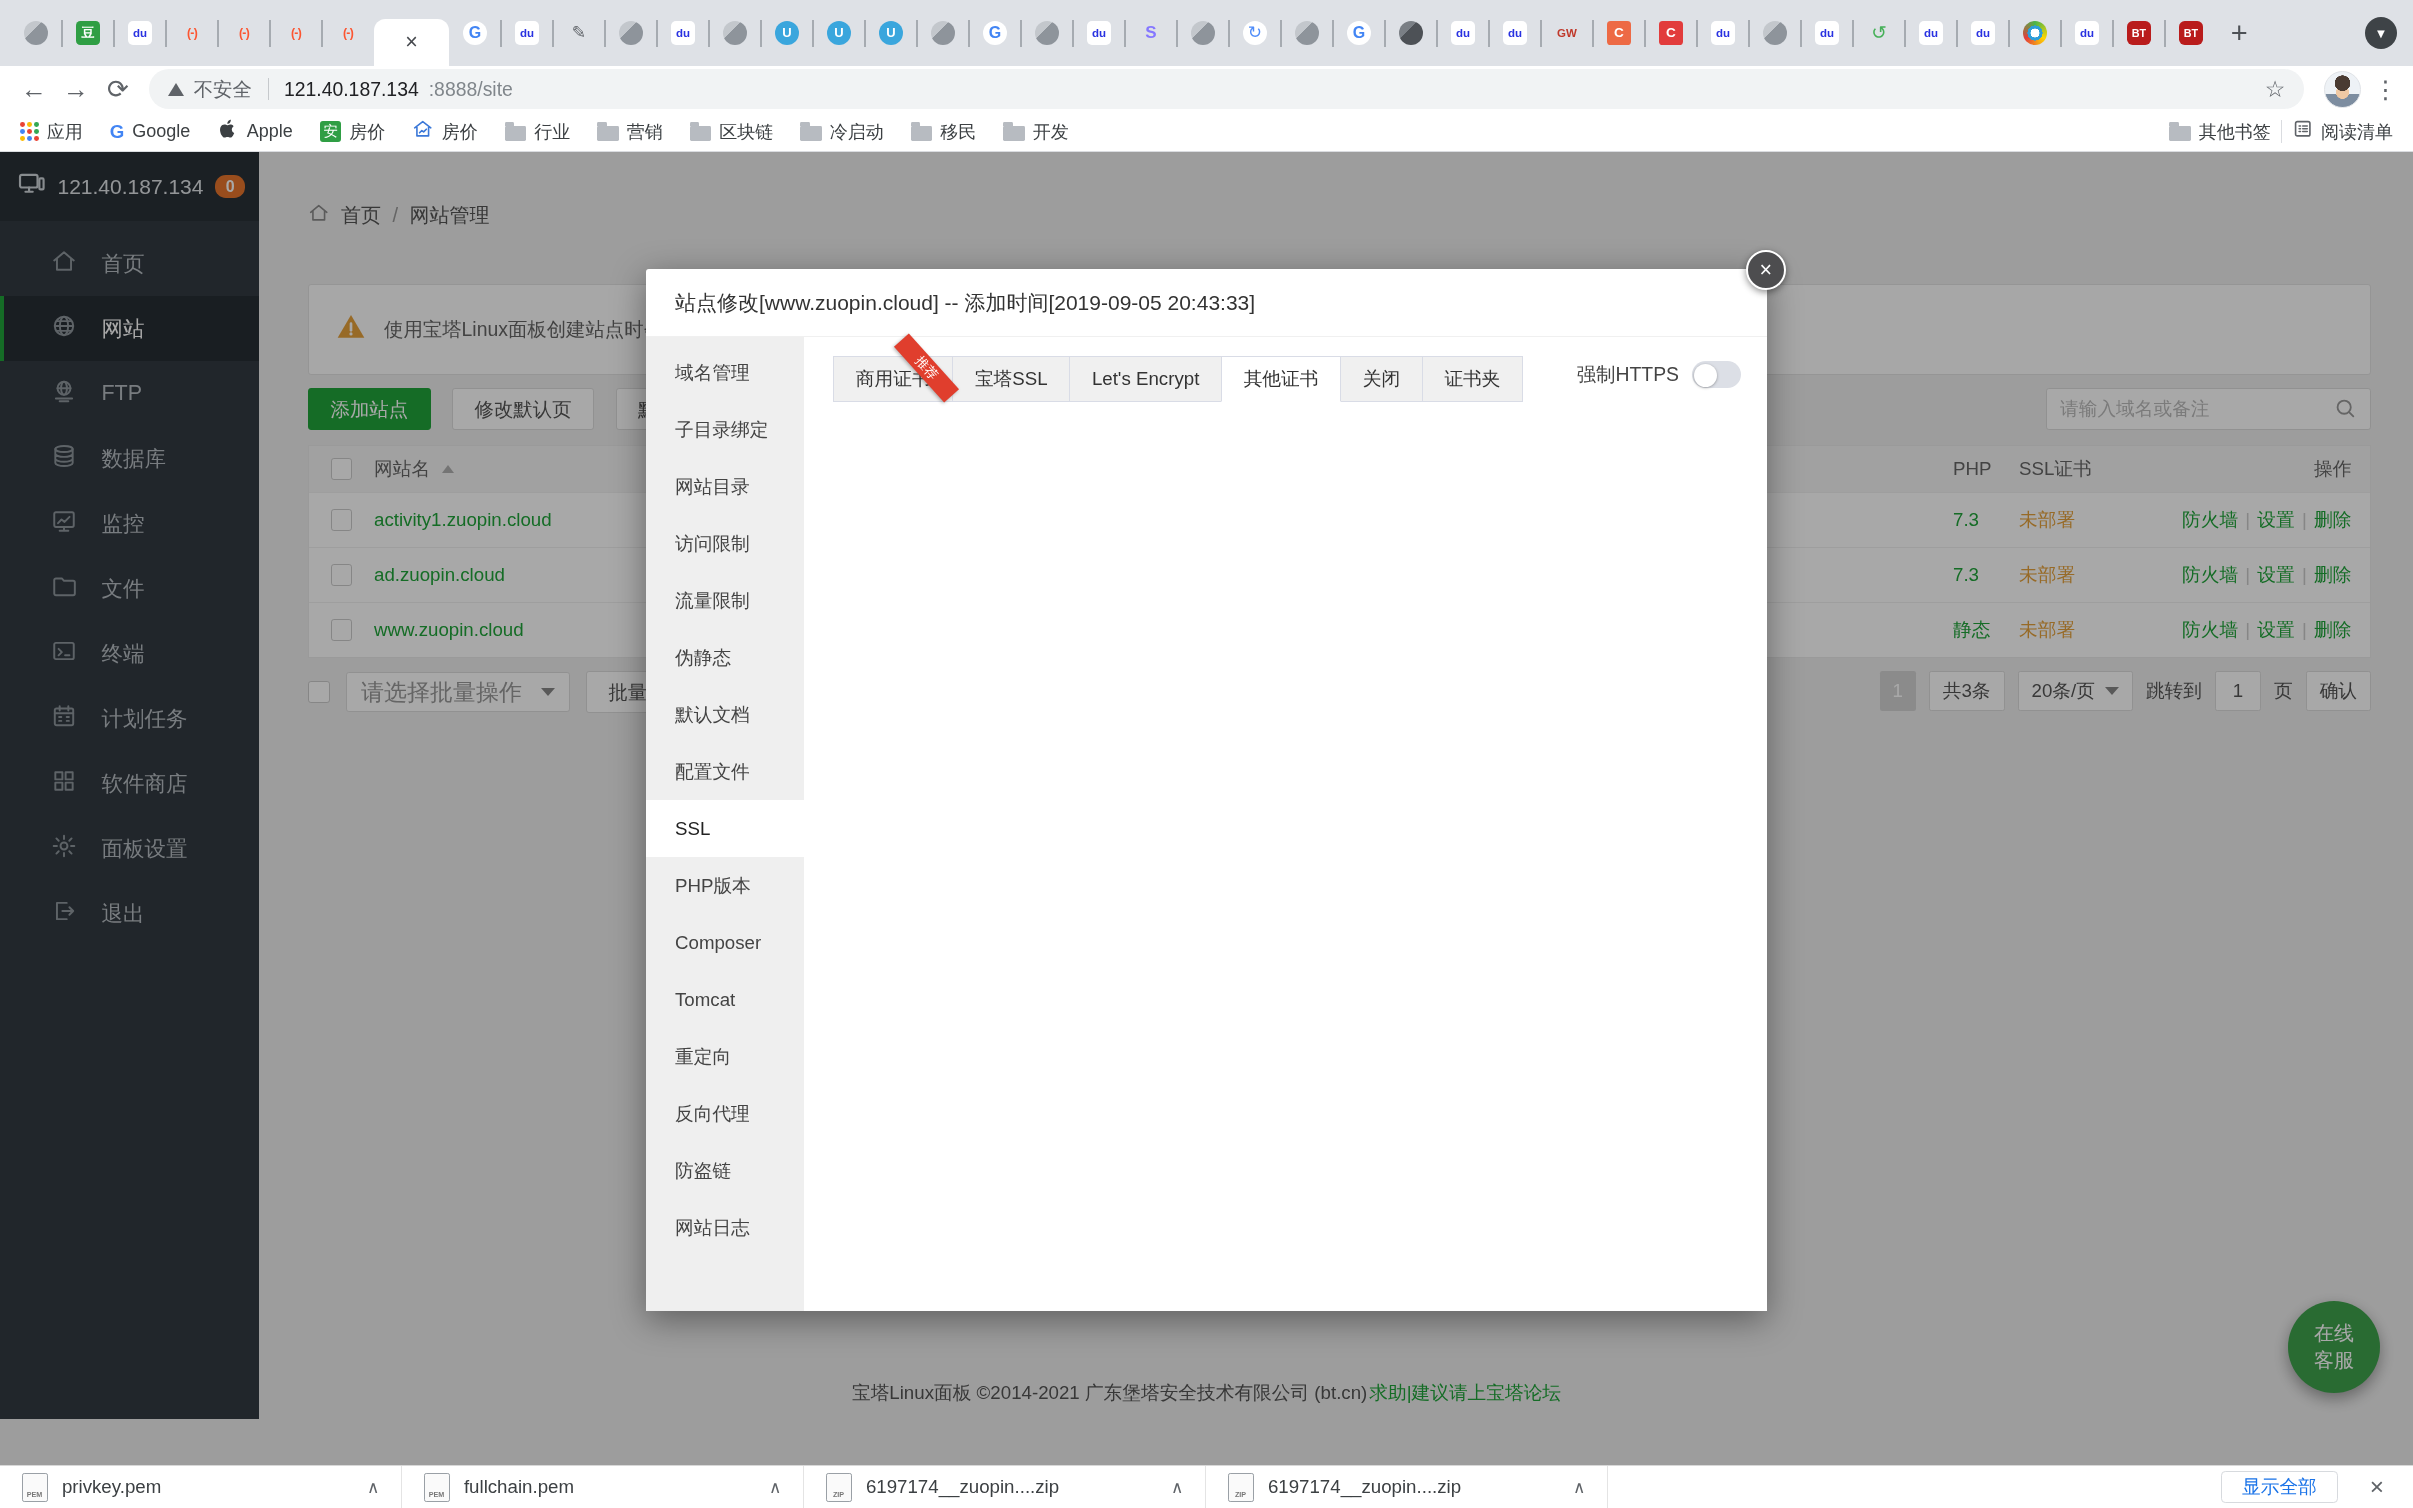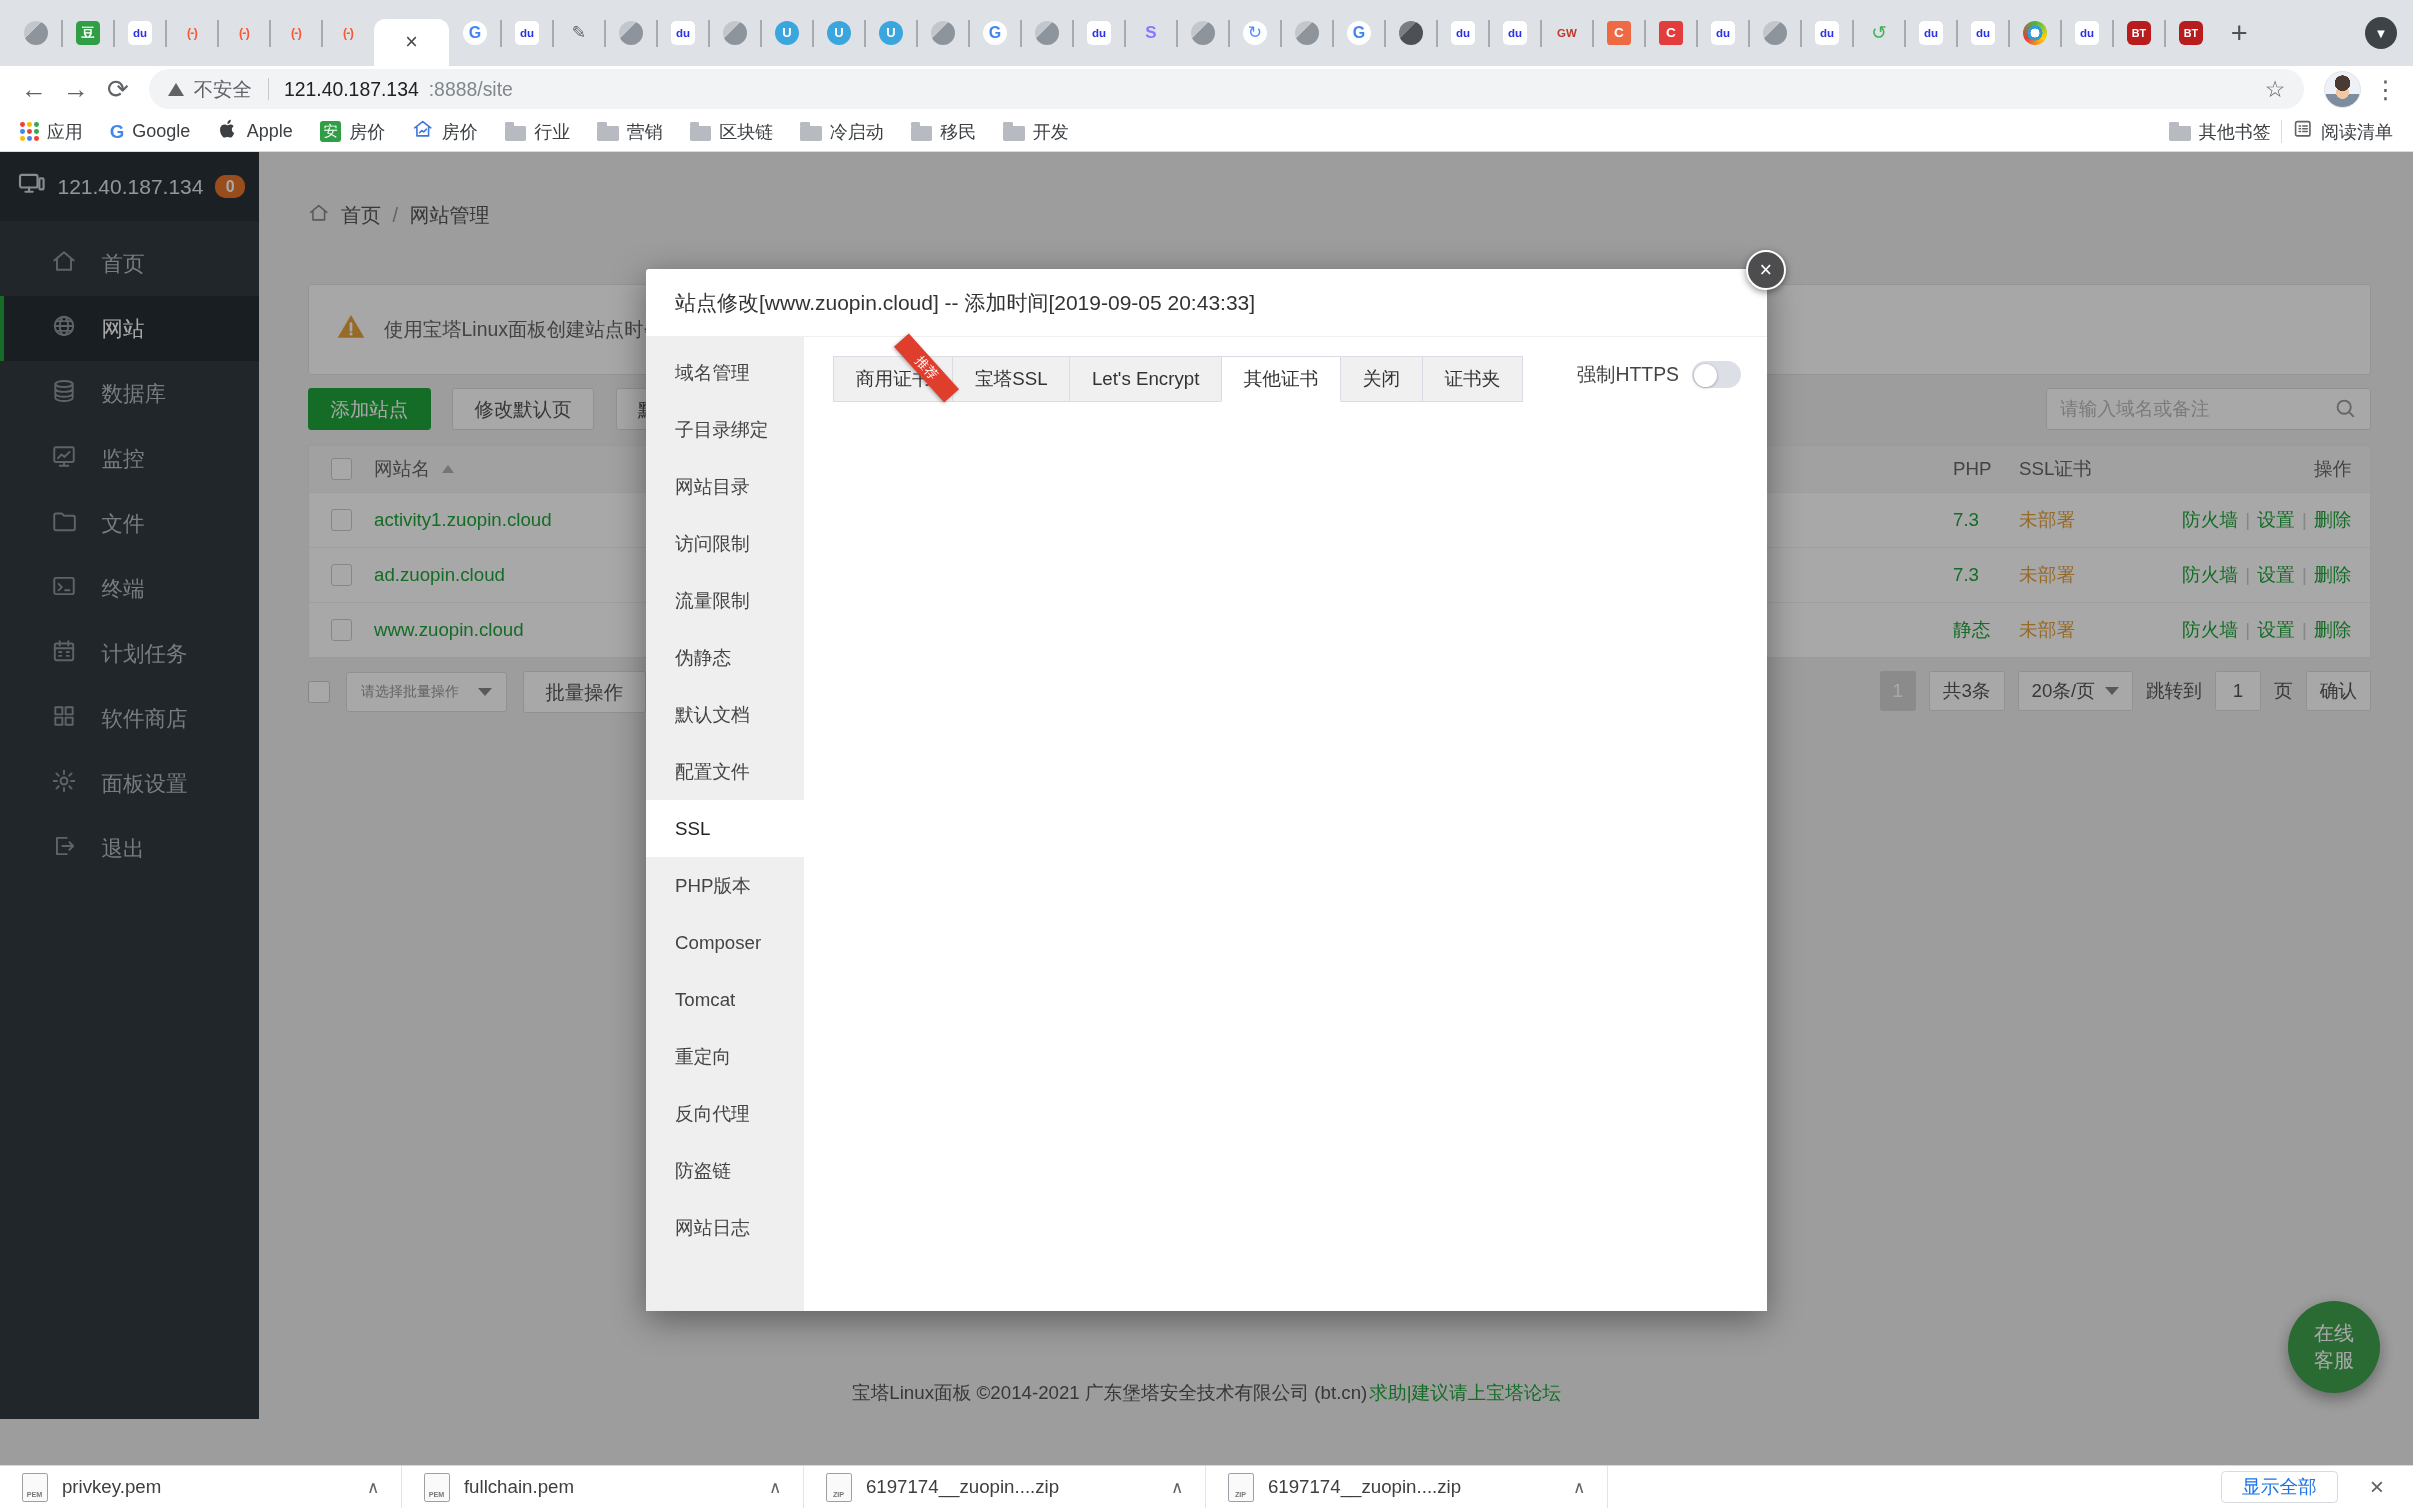--- a/index.html
+++ b/index.html
@@ -96,21 +96,21 @@
   .col-ssl { width:108px; }
   .col-act { flex:1; text-align:right; padding-right:18.7px; }
   .cbx { width:21.5px; height:21.5px; border:1.4px solid #ccc; border-radius:2.9px; background:#fff; }
   .sort-up { width:0; height:0; border-left:6.5px solid transparent; border-right:6.5px solid transparent; border-bottom:8.6px solid #b0b0b0; margin-left:2.9px; }
   .green { color:#20a53a; }
   .orange { color:#e6a23c; }
   .act-link { color:#20a53a; cursor:pointer; }
   .act-sep { color:#ccc; margin:0 7.2px; }
 
   .batch { position:absolute; left:49px; top:519px; display:flex; align-items:center; gap:16px; }
-  .sel { height:40px; border:0.7px solid #ddd; background:#fff; border-radius:2.9px; display:flex; align-items:center; padding:0 14.4px; gap:18.7px; font-size:14px; color:#999; }
+  .sel { height:40px; border:0.7px solid #ddd; background:#fff; border-radius:2.9px; display:flex; align-items:center; padding:0 14.4px; gap:18.7px; font-size:23px; color:#999; }
   .caret-dn { width:0; height:0; border-left:7.2px solid transparent; border-right:7.2px solid transparent; border-top:8.6px solid #888; }
 
   .pager { position:absolute; right:43px; top:519px; display:flex; align-items:center; gap:13px; font-size:18.7px; color:#555; }
   .pg-cur { width:36px; height:40px; background:#d4d4d4; color:#fff; display:flex; align-items:center; justify-content:center; border-radius:2.2px; }
   .pg-box { height:40px; border:0.7px solid #ddd; background:#fff; display:flex; align-items:center; padding:0 13px; gap:10px; border-radius:2.2px; }
   .pg-input { width:46px; height:40px; border:0.7px solid #ddd; background:#fff; text-align:center; font-size:18.7px; color:#555; border-radius:2.2px; font-family:inherit; outline:none; }
 
   .footer { position:absolute; left:0; top:1228px; width:2413px; text-align:center; font-size:18.7px; color:#555; }
   .footer a { color:#20a53a; text-decoration:none; margin-left:2px; }
 
@@ -393,20 +393,28 @@
             </svg></span>
           <span>首页</span>
         </div>
         <div class="sb-item active">
           <span class="svg24"><svg viewBox="0 0 24 24">
               <circle cx="12" cy="12" r="8.5"></circle>
               <ellipse cx="12" cy="12" rx="3.8" ry="8.5"></ellipse>
               <path d="M3.5 12h17M5 7.5h14M5 16.5h14"></path>
             </svg></span>
           <span>网站</span>
+        </div>
+        <div class="sb-item">
+          <span class="svg24"><svg viewBox="0 0 24 24">
+              <circle cx="12" cy="9.5" r="6"></circle>
+              <ellipse cx="12" cy="9.5" rx="2.7" ry="6"></ellipse>
+              <path d="M6 9.5h12M4.5 19h15M8 21.5h8"></path>
+            </svg></span>
+          <span>FTP</span>
         </div>
         <div class="sb-item">
           <span class="svg24"><svg viewBox="0 0 24 24">
               <ellipse cx="12" cy="5.5" rx="8" ry="2.8"></ellipse>
               <path d="M4 5.5v13c0 1.5 3.6 2.8 8 2.8s8-1.3 8-2.8v-13M4 10c0 1.5 3.6 2.8 8 2.8s8-1.3 8-2.8M4 14.5c0 1.5 3.6 2.8 8 2.8s8-1.3 8-2.8"></path>
             </svg></span>
           <span>数据库</span>
         </div>
         <div class="sb-item">
           <span class="svg24"><svg viewBox="0 0 24 24">

